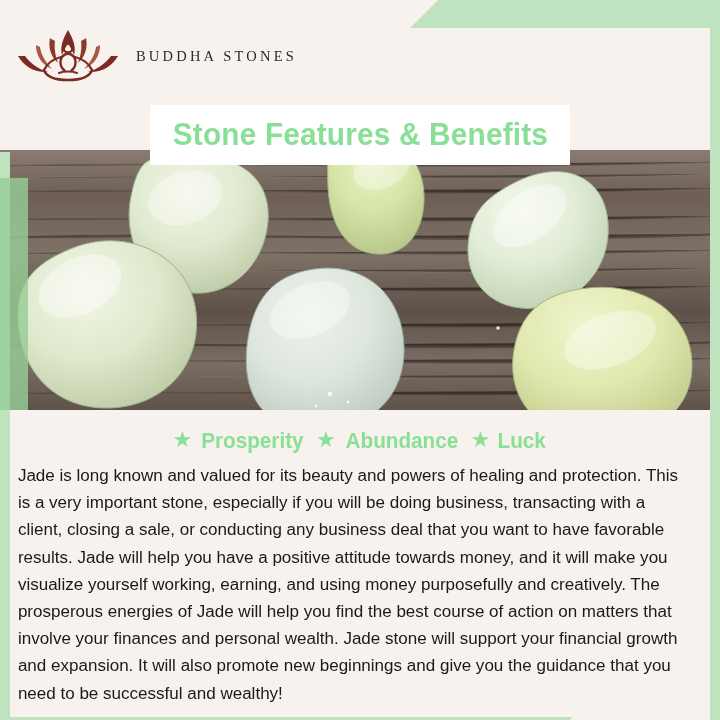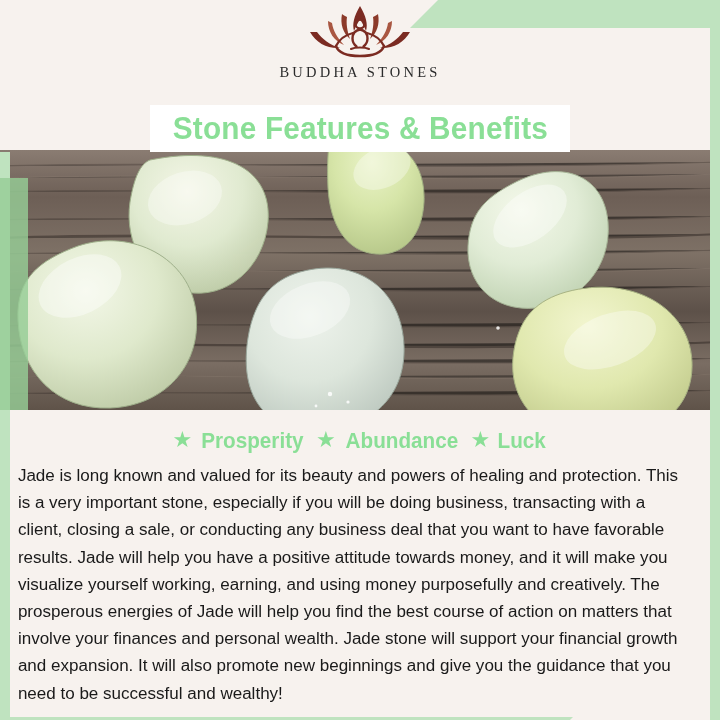--- a/index.html
+++ b/index.html
@@ -65,21 +65,21 @@
     background: rgba(150, 205, 150, 0.82);
     z-index: 4;
   }
 
   
   .header {
     position: relative;
     height: 110px;
     z-index: 2;
     display: flex;
-    flex-direction: column;
+    flex-direction: row;
     align-items: center;
     justify-content: flex-start;
     padding-top: 0;
     box-sizing: border-box;
     text-align: center;
   }
   .logo-mark {
     width: 136px;
     height: 62px;
     display: block;
@@ -92,21 +92,21 @@
     color: #2b2b2b;
     font-weight: 400;
   }
 
   
   .title-banner {
     position: absolute;
     left: 150px;
     top: 105px;
     width: 420px;
-    height: 47px;
+    height: 60px;
     background: #ffffff;
     z-index: 5;
     display: flex;
     align-items: center;
     justify-content: center;
   }
   .title-text {
     font-family: "Liberation Sans Narrow", "Liberation Sans", sans-serif;
     font-weight: 700;
     font-size: 31px;

